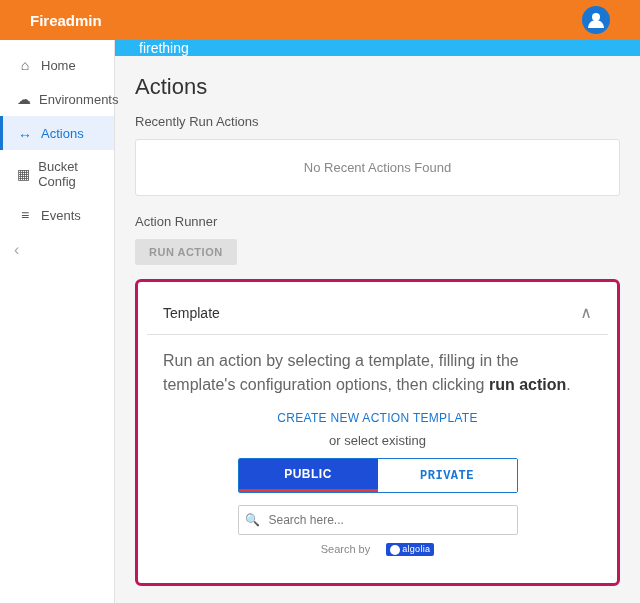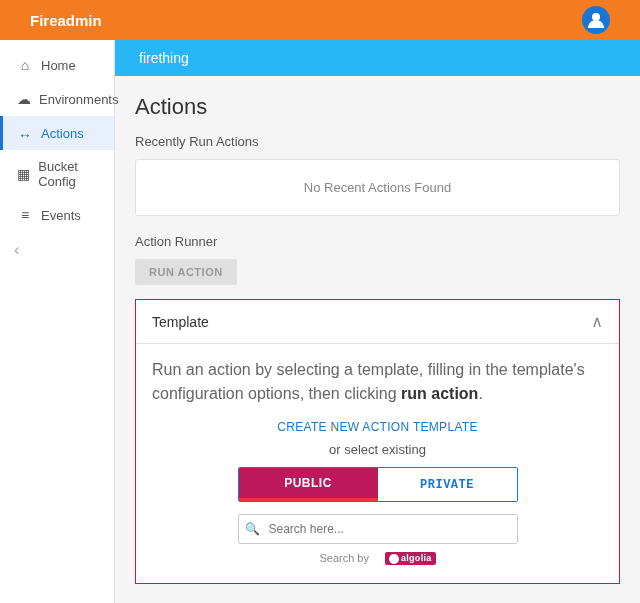--- a/index.html
+++ b/index.html
@@ -143,23 +143,23 @@
       letter-spacing: 0.5px;
       border-radius: 2px;
       cursor: not-allowed;
       margin-bottom: 14px;
       text-transform: uppercase;
     }
 
     
     .template-card {
       background: #fff;
-      border: 1px solid #be185d;
-      border-radius: 0;
-      padding: 0;
+      border: 3px solid #be185d;
+      border-radius: 6px;
+      padding: 9px;
     }
     .template-header {
       display: flex;
       align-items: center;
       justify-content: space-between;
       padding: 12px 16px;
       border-bottom: 1px solid #e0e0e0;
     }
     .template-header-title {
       font-size: 14px;
@@ -214,21 +214,21 @@
       padding: 8px 0;
       font-size: 12px;
       font-weight: 600;
       letter-spacing: 0.5px;
       text-align: center;
       cursor: pointer;
       border: none;
       text-transform: uppercase;
     }
     .tab-btn.active {
-      background: #be185d;
+      background: #1d4ed8;
       color: #fff;
       border-bottom: 3px solid #e53935;
     }
     .tab-btn.inactive {
       background: #fff;
       color: #1976d2;
       font-family: Liberation Mono, monospace;
     }
 
     
@@ -259,24 +259,24 @@
     .algolia-row {
       text-align: center;
       font-size: 11px;
       color: #888;
       display: flex;
       align-items: center;
       justify-content: center;
       gap: 16px;
     }
     .algolia-badge {
-      background: #be185d;
+      background: #1d4ed8;
       color: #fff;
       font-size: 9px;
-      font-weight: bold;
+      font-weight: normal;
       padding: 1px 4px;
       border-radius: 2px;
       letter-spacing: 0.3px;
     }
   </style>
 </head>
 <body>
 
 <div class="topbar">
   <span class="topbar-title">Fireadmin</span>

